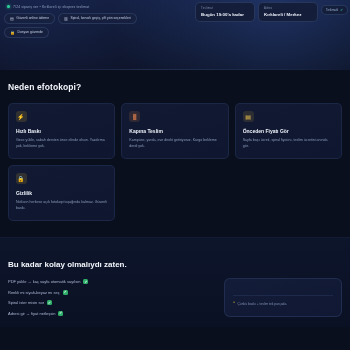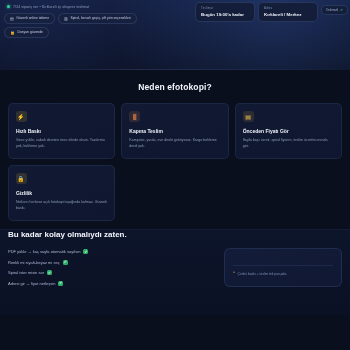--- a/index.html
+++ b/index.html
@@ -67,21 +67,21 @@
     margin-top:3px;
     background:rgba(20,30,58,.9);
     border:1px solid rgba(98,126,188,.26);
     border-radius:6px;
     padding:2px 4px; font-size:2.9px; color:#9fb0cf; white-space:nowrap;
   }
   .chip-tick { color:#2fd39a; font-size:3.4px; }
 
   
   .section-why { padding:12px 8px 0 8px; }
-  .why-title { text-align:center; font-size:8.5px; font-weight:bold; color:#f2f5fb; letter-spacing:.1px; }
+  .why-title { text-align:left; font-size:8.5px; font-weight:bold; color:#f2f5fb; letter-spacing:.1px; }
 
   .cards { display:grid; grid-template-columns:repeat(3,1fr); gap:6px; margin-top:11px; }
   .fcard {
     background:linear-gradient(170deg,#121a33 0%, #0f1730 100%);
     border:1px solid rgba(90,118,178,.16);
     border-radius:5px;
     padding:7px 7px 9px 7px;
     min-height:52px;
   }
   .fc-ico {
@@ -93,22 +93,22 @@
   .ico-door   { background:rgba(224,140,72,.14); color:#e08c48; }
   .ico-card   { background:rgba(245,195,60,.12); color:#f3c84e; }
   .ico-lock   { background:rgba(245,195,60,.14); color:#f6c63c; }
   .fc-title { font-size:5px; font-weight:bold; color:#eef2fa; margin-bottom:4px; }
   .fc-desc  { font-size:3.6px; line-height:1.55; color:#8c9ab8; }
 
   .cards-2 { display:grid; grid-template-columns:repeat(3,1fr); gap:6px; margin-top:6px; }
 
   
   .section-easy {
-    margin-top:8px;
-    padding:0 8px 10px 8px;
+    margin-top:16px;
+    padding:22px 8px 10px 8px;
     background:linear-gradient(180deg,#0d152b 0%, #0b1124 100%);
     border-top:1px solid rgba(90,118,178,.12);
     min-height:86px;
   }
   .easy-title { font-size:8px; font-weight:bold; color:#f2f5fb; margin-bottom:9px; }
   .easy-grid { display:grid; grid-template-columns:1fr 118px; gap:8px; align-items:start; }
 
   .steps { display:flex; flex-direction:column; gap:5.5px; padding-top:1px; }
   .step { display:flex; align-items:center; gap:3px; font-size:4px; color:#aab7d2; }
   .step .tick {

